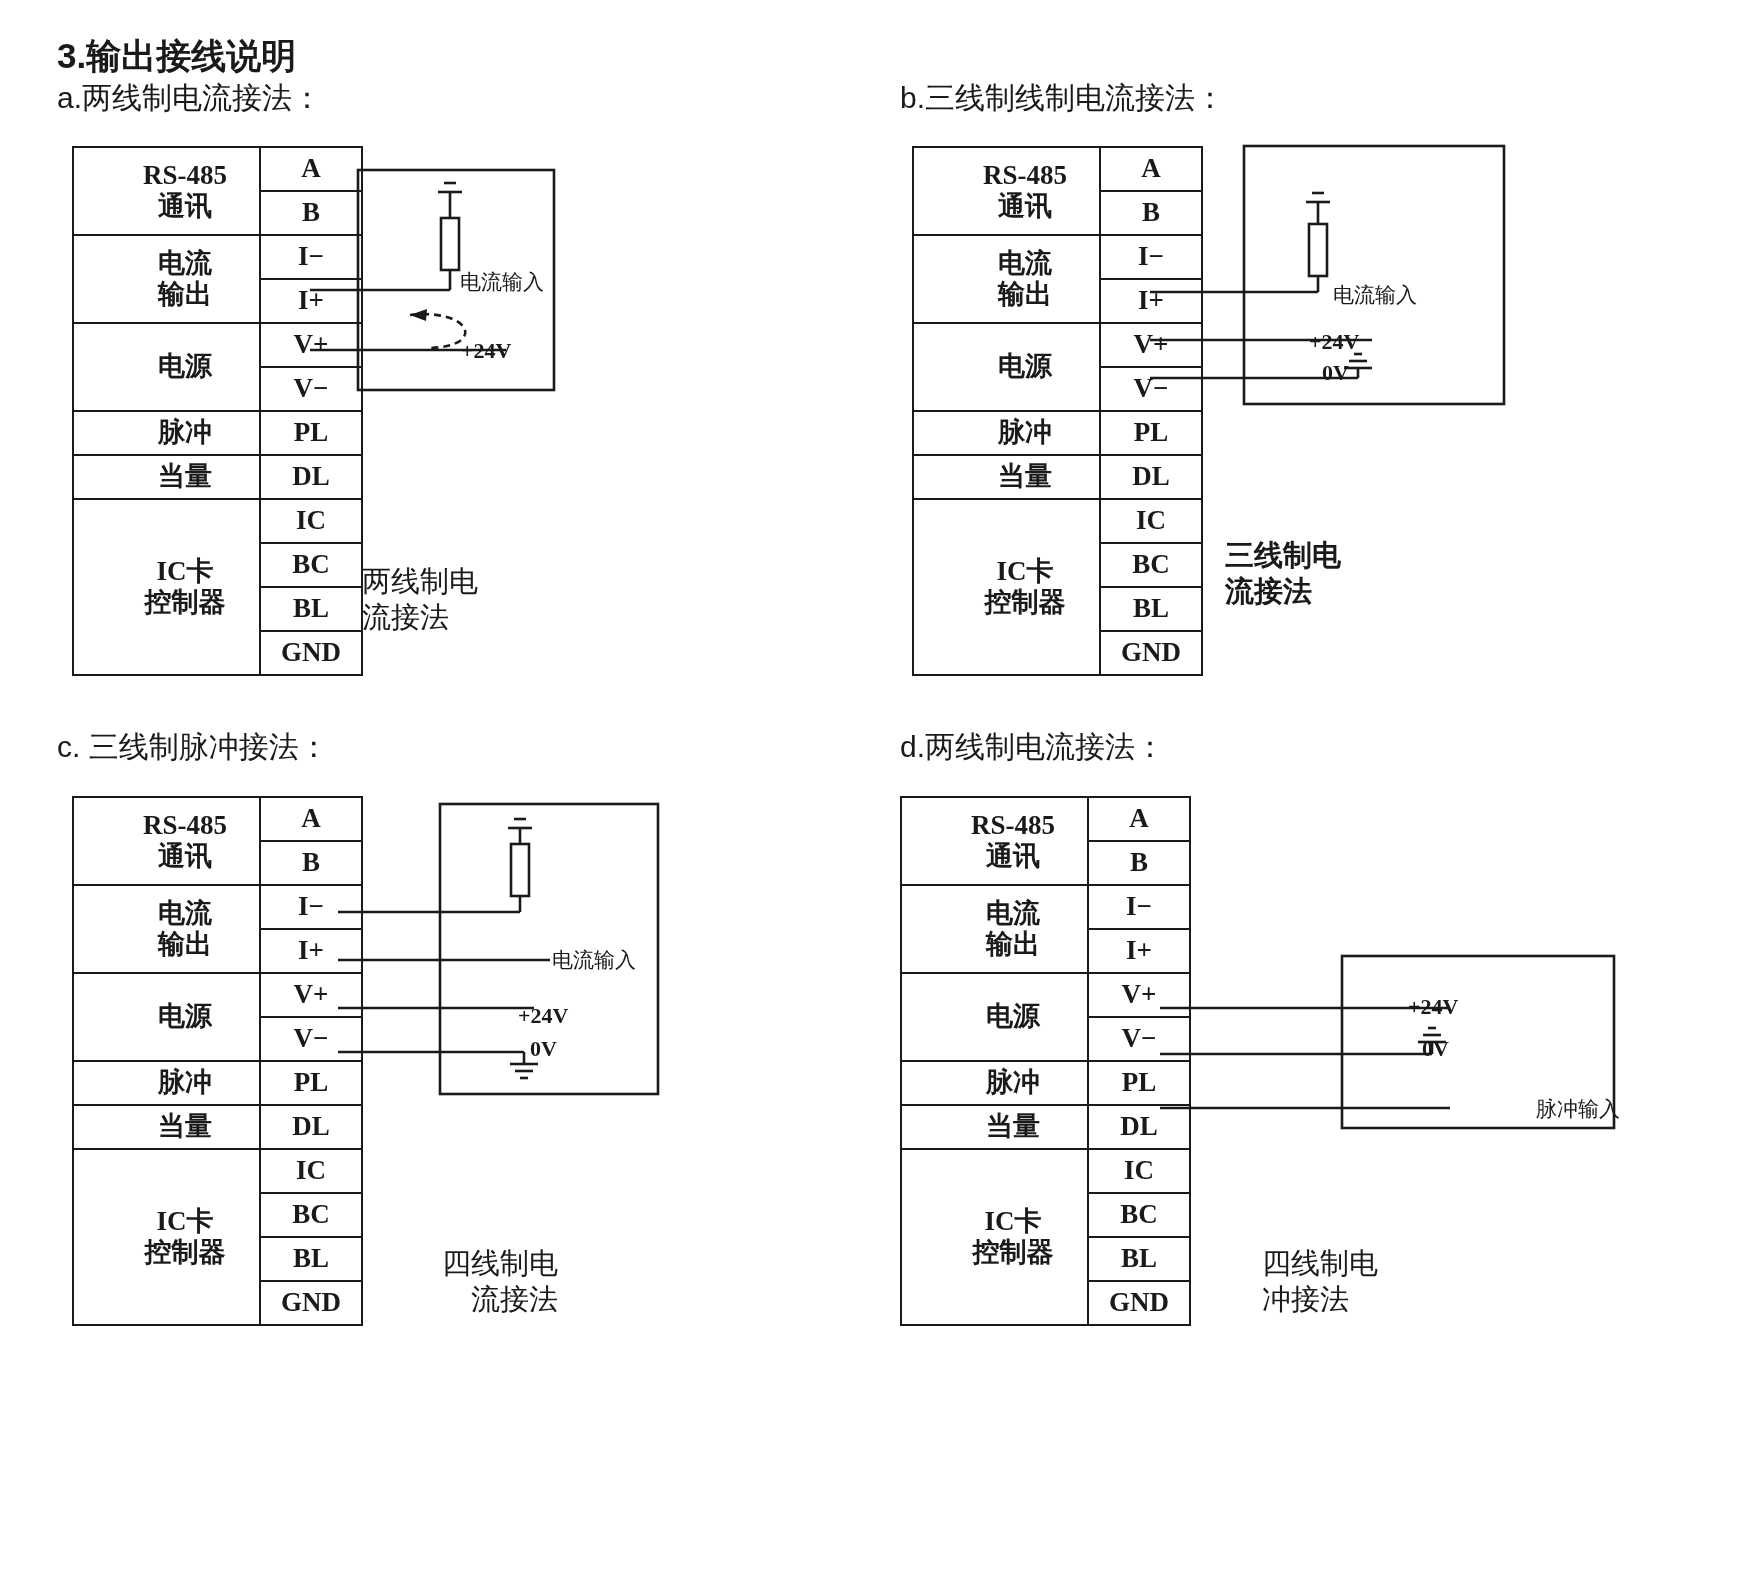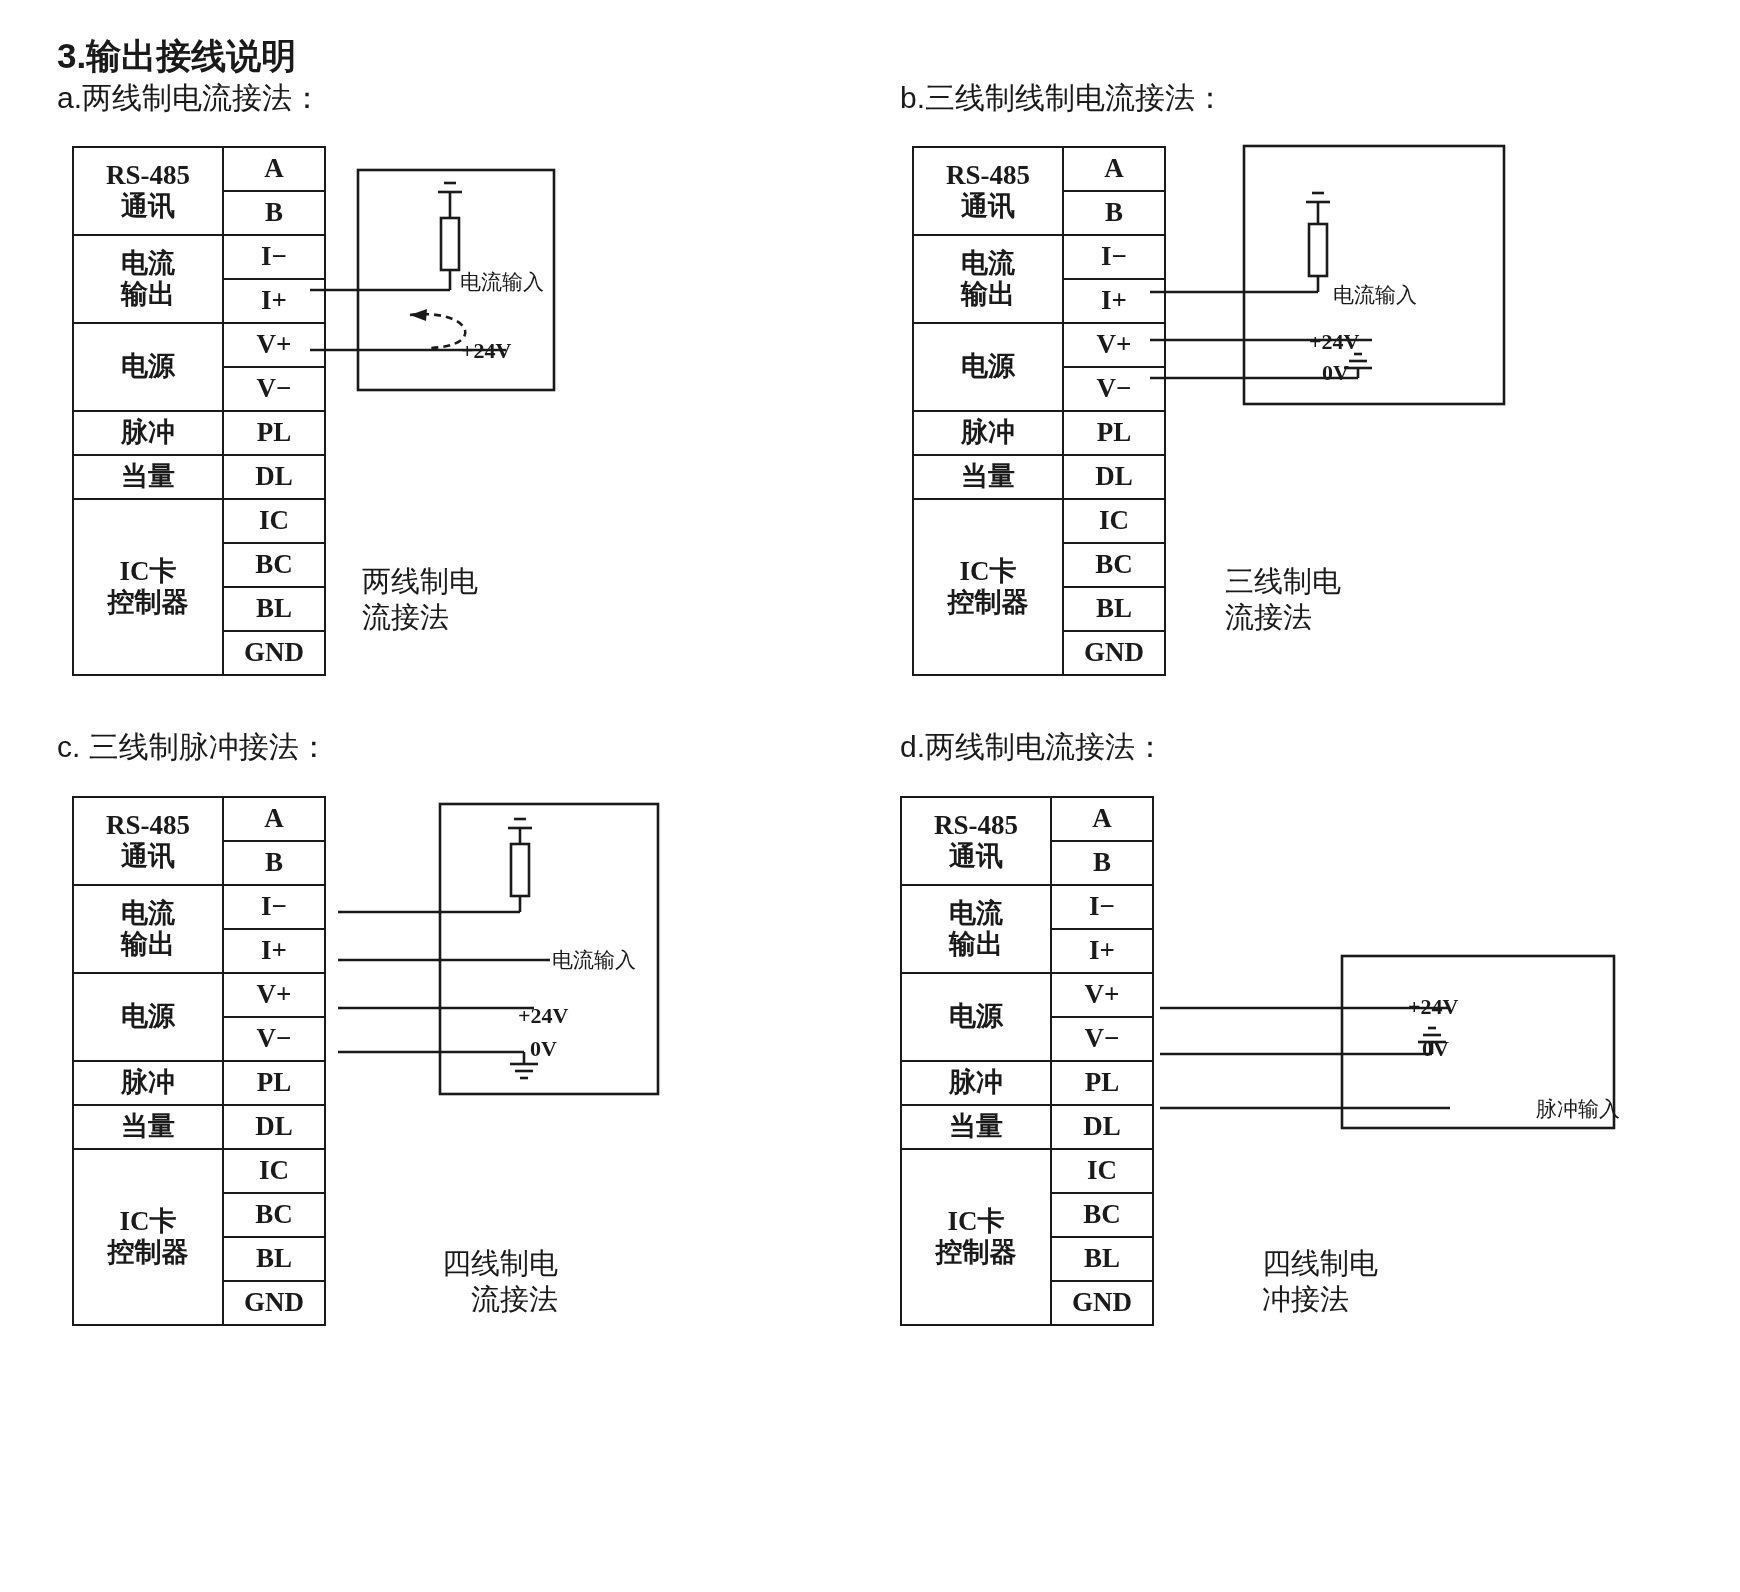--- a/index.html
+++ b/index.html
@@ -47,20 +47,21 @@
     text-align: center;
     vertical-align: middle;
     font-size: 27px;
     font-weight: bold;
     padding: 0;
     height: 42px;
     line-height: 1.15;
   }
   .term-table td.grp {
     width: 148px;
+    padding-left: 37px;
   }
   .term-table td.pin {
     width: 100px;
   }
   .grp-line { display: block; }
 
   
   .circuit {
     position: absolute;
     overflow: visible;
@@ -292,21 +293,21 @@
       <line x1="199" y1="221" x2="217" y2="221"></line>
       <line x1="204" y1="214" x2="212" y2="214"></line>
     </g>
   </svg>
 </div>
 
 <div class="lbl-cn" style="left:1333px; top:281px;">电流输入</div>
 <div class="lbl" style="left:1309px; top:329px;">+24V</div>
 <div class="lbl" style="left:1322px; top:360px;">0V</div>
 
-<div class="cap" style="left:1225px; top:563px;">
+<div class="cap" style="left:1225px; top:537px;font-weight:bold;">
   <div>三线制电</div>
   <div>流接法</div>
 </div>
 
 <table class="term-table" style="left:72px; top:796px;">
   <tbody>
     <tr>
       <td class="grp" rowspan="2">
         <span class="grp-line">RS-485</span>
         <span class="grp-line">通讯</span>

